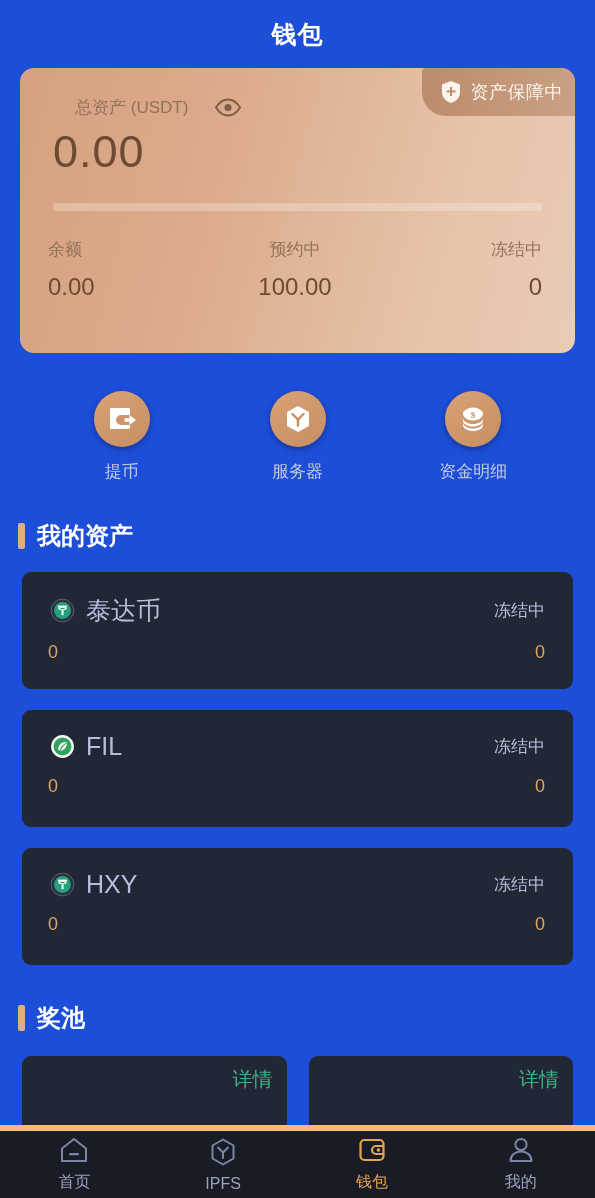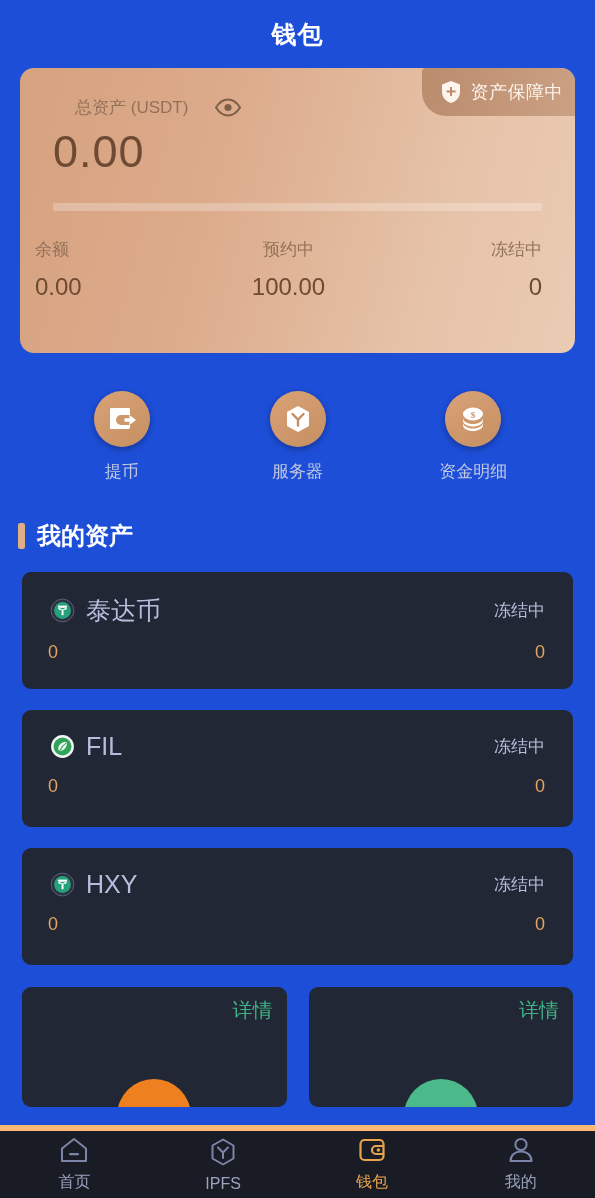--- a/index.html
+++ b/index.html
@@ -47,21 +47,21 @@
 
   .total-value {
     position: absolute; left: 33px; top: 58px;
     color: #6e4a32; font-size: 45px; font-weight: 400; letter-spacing: 1px;
   }
   .divider {
     position: absolute; left: 33px; right: 33px; top: 135px;
     height: 8px; border-radius: 2px; background: rgba(255,255,255,.25);
   }
   .stats {
-    position: absolute; left: 15px; right: 33px; top: 170px;
+    position: absolute; left: 28px; right: 33px; top: 170px;
     display: flex;
   }
   .stat { flex: 1; }
   .stat:nth-child(2) { text-align: center; }
   .stat:nth-child(3) { text-align: right; }
   .stat-label { color: #8a6a52; font-size: 17px; opacity: .9; margin-bottom: 12px; }
   .stat-value { color: #6e4a32; font-size: 24px; }
 
   
   .actions {
@@ -286,20 +286,24 @@
         </div>
         <div class="asset-sub">冻结中</div>
       </div>
       <div class="asset-bottom">
         <div class="asset-amount">0</div>
         <div class="asset-frozen">0</div>
       </div>
     </div>
   </div>
 
+  <div class="section-head">
+    <div class="section-bar"></div>
+    <div class="section-title">奖池</div>
+  </div>
 
   <div class="pool-row">
     <div class="pool-card">
       <div class="pool-detail">详情</div>
       <div class="pool-blob" style="background:#ef8020"></div>
     </div>
     <div class="pool-card">
       <div class="pool-detail">详情</div>
       <div class="pool-blob" style="background:#4cb98a"></div>
     </div>

